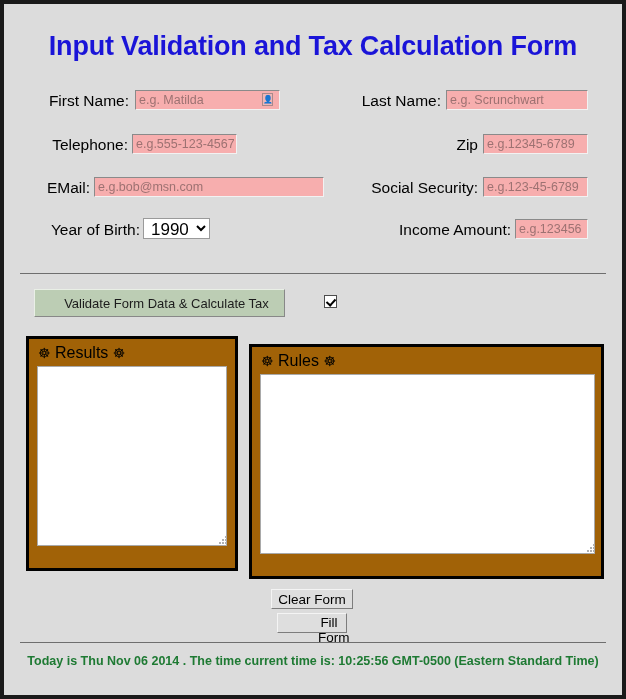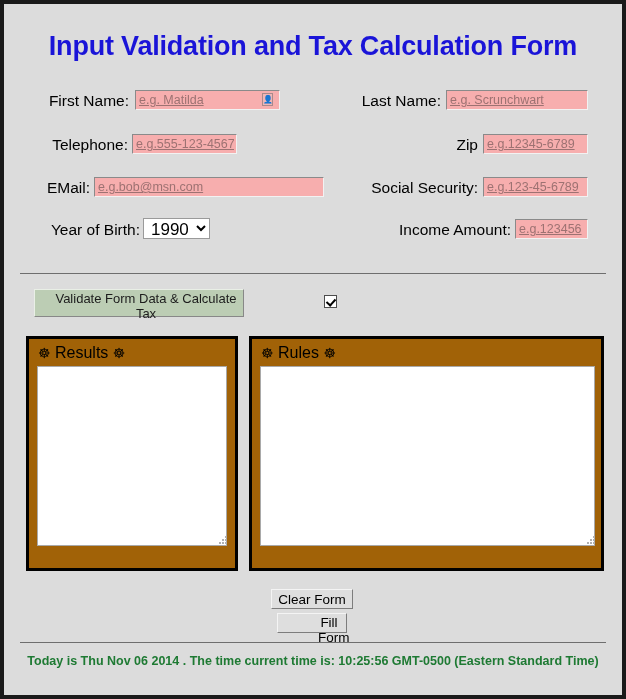--- a/index.html
+++ b/index.html
@@ -65,21 +65,20 @@
     border: 1px solid #8a8a8a;
     border-right-color: #f2f2f2;
     border-bottom-color: #f2f2f2;
     font-size: 12.5px;
     color: #9d7272;
     padding: 0 2px 0 3px;
     line-height: 18px;
     font-family: "Liberation Sans", sans-serif;
     white-space: nowrap;
     overflow: hidden;
-    text-decoration: underline;
   }
   .finput::placeholder { color: #9d7272; opacity: 1; }
   .autofill-icon {
     position: absolute;
     width: 11px;
     height: 13px;
     box-sizing: border-box;
     border: 1px solid #a98a8a;
     background: #f0b6b6;
     font-size: 8px;
@@ -105,21 +104,21 @@
     position: absolute;
     height: 0;
     border-top: 1px solid #6e6e6e;
   }
 
   
   #validate-btn {
     position: absolute;
     left: 30px;
     top: 285px;
-    width: 210px;
+    width: 251px;
     height: 28px;
     box-sizing: border-box;
     background: #bccdb4;
     border: 1px solid #888888;
     border-top-color: #e9efe6;
     border-left-color: #e9efe6;
     color: #1c1c1c;
     font-size: 13px;
     font-family: "Liberation Sans", sans-serif;
     cursor: pointer;
@@ -303,21 +302,21 @@
       <span class="resize-grip" style="left:189px; top:197px;">
         <i style="left:7px;top:0px;"></i>
         <i style="left:4px;top:3px;"></i>
           <i style="left:7px;top:3px;"></i>
         <i style="left:1px;top:6px;"></i>
           <i style="left:4px;top:6px;"></i>
           <i style="left:7px;top:6px;"></i>
       </span>
     </div>
 
-    <div class="panel" style="left:245px; top:332px; width:355px; height:235px;">
+    <div class="panel" style="left:245px; top:340px; width:355px; height:235px;">
       <div class="panel-title">
         <span class="wheel">☸</span>
         <span>Rules</span>
         <span class="wheel">☸</span>
       </div>
       <textarea class="ta" style="left: 8px; top: 27px; width: 335px; height: 180px;"></textarea>
       <span class="resize-grip" style="left:334px; top:197px;">
         <i style="left:7px;top:0px;"></i>
         <i style="left:4px;top:3px;"></i>
           <i style="left:7px;top:3px;"></i>

